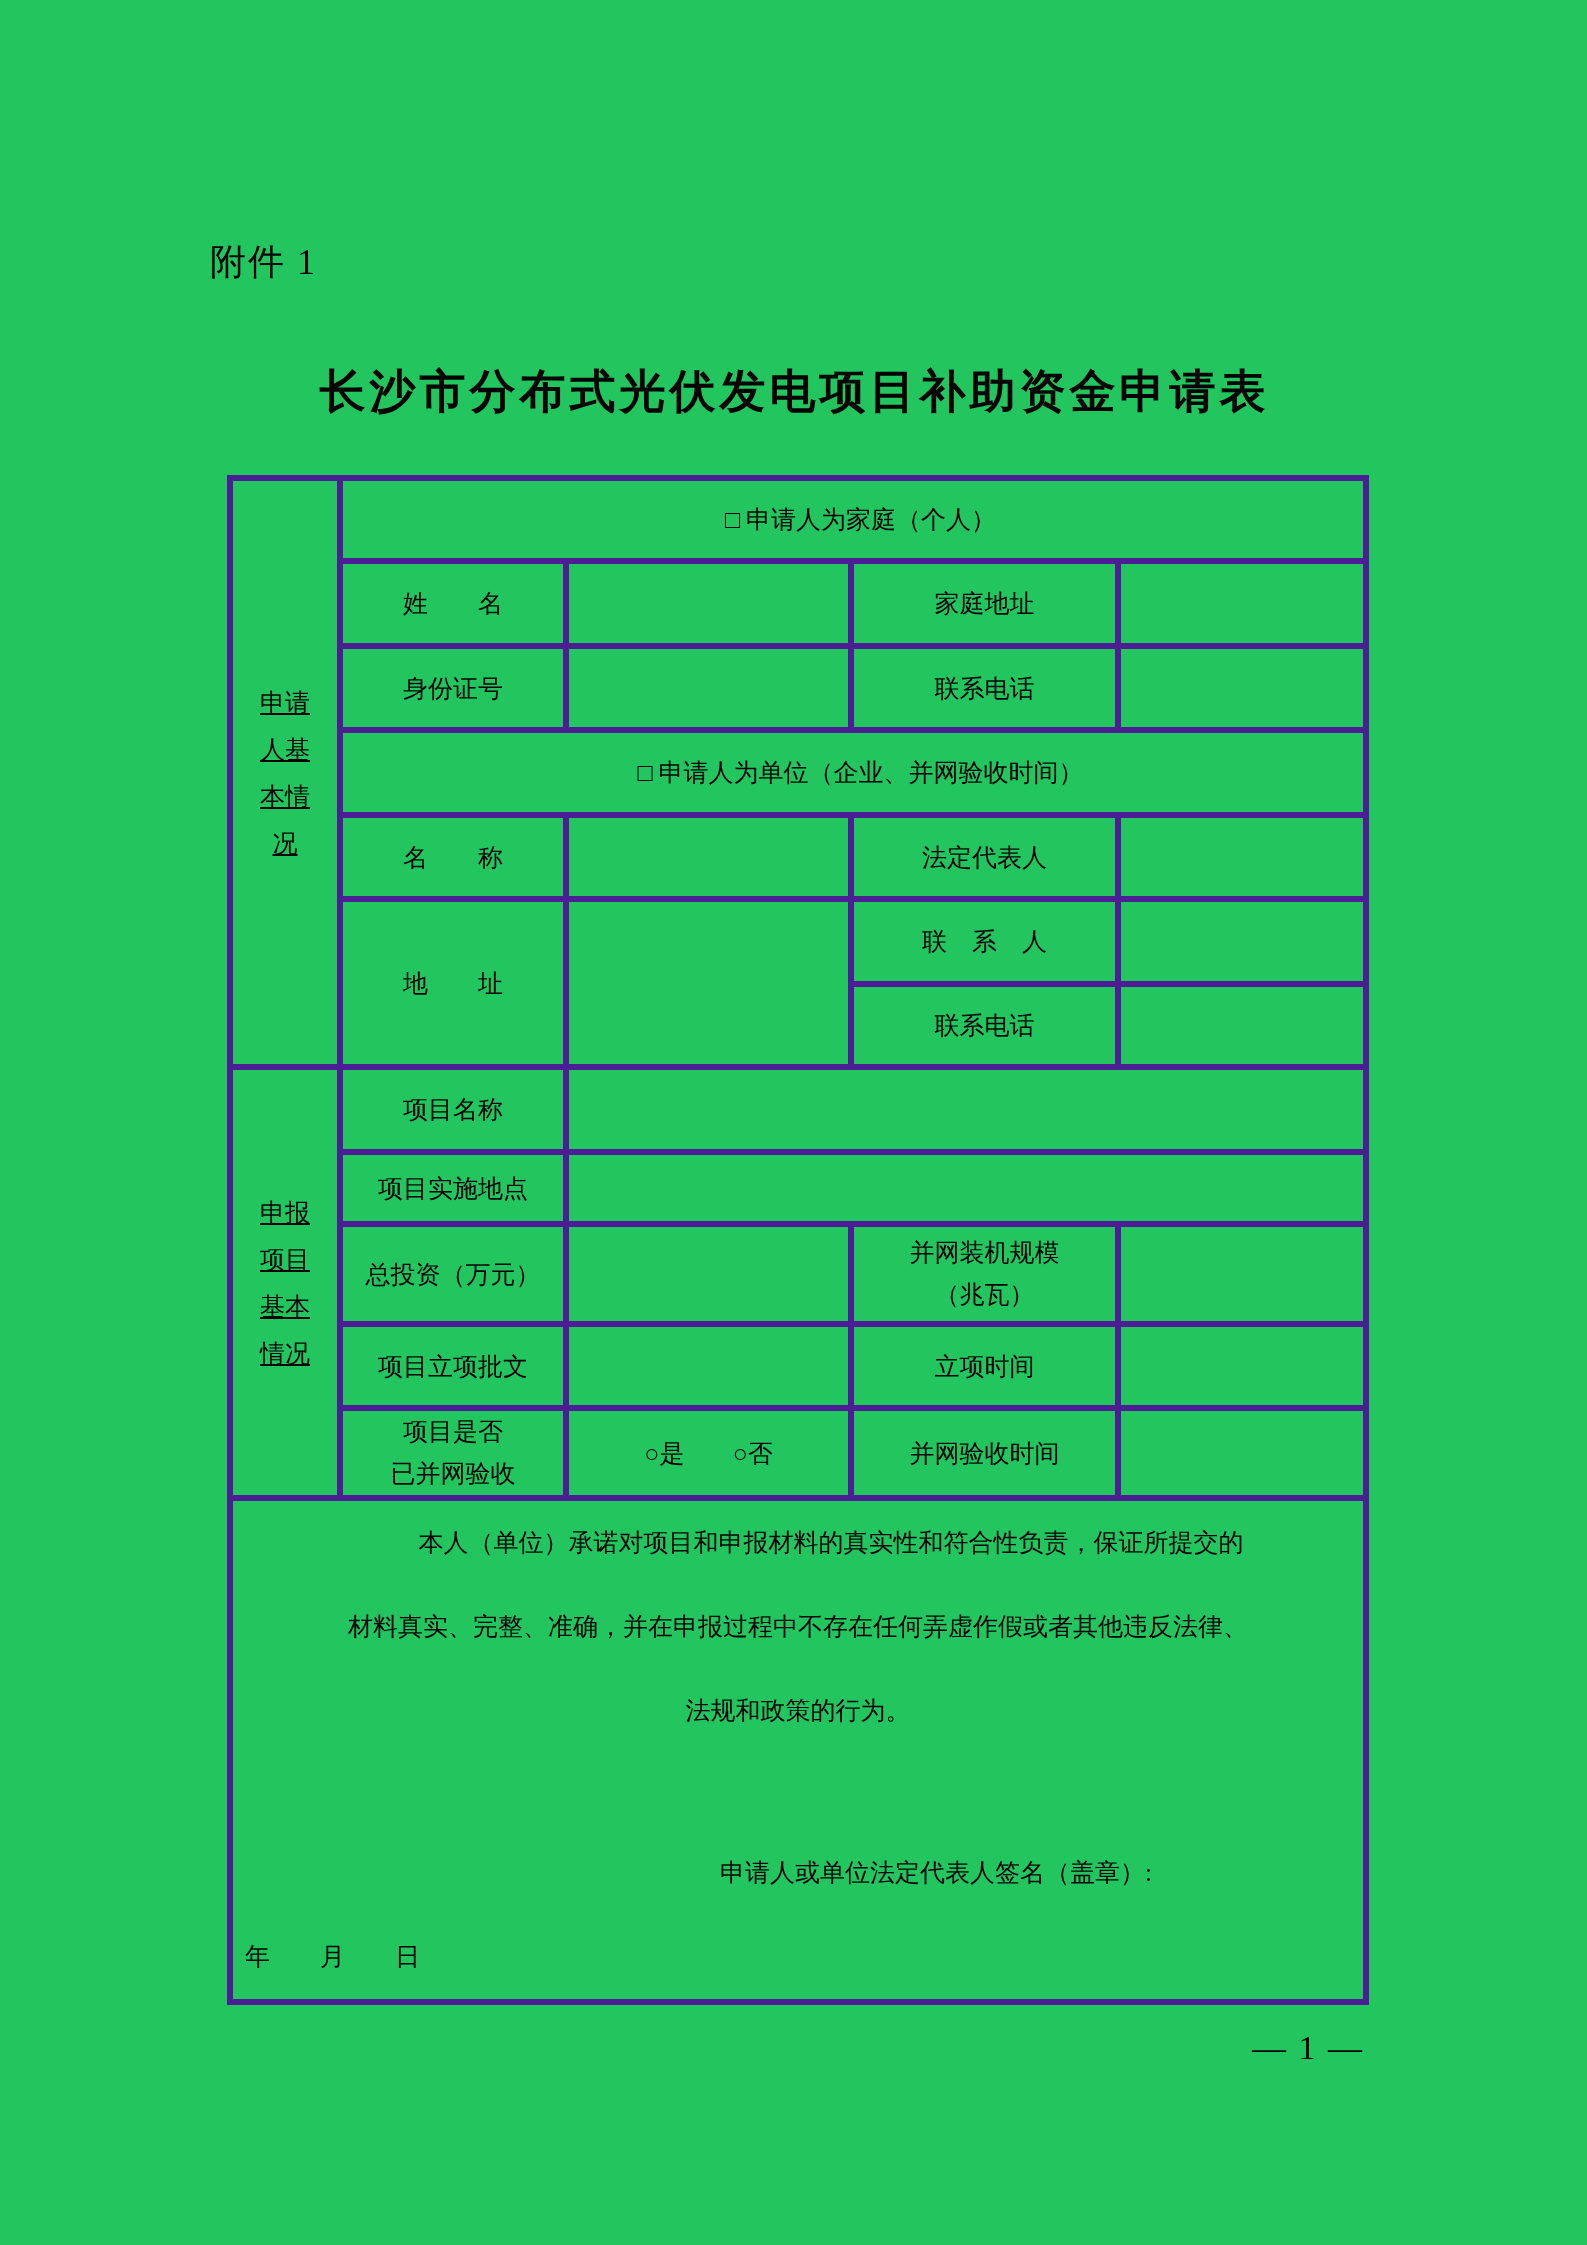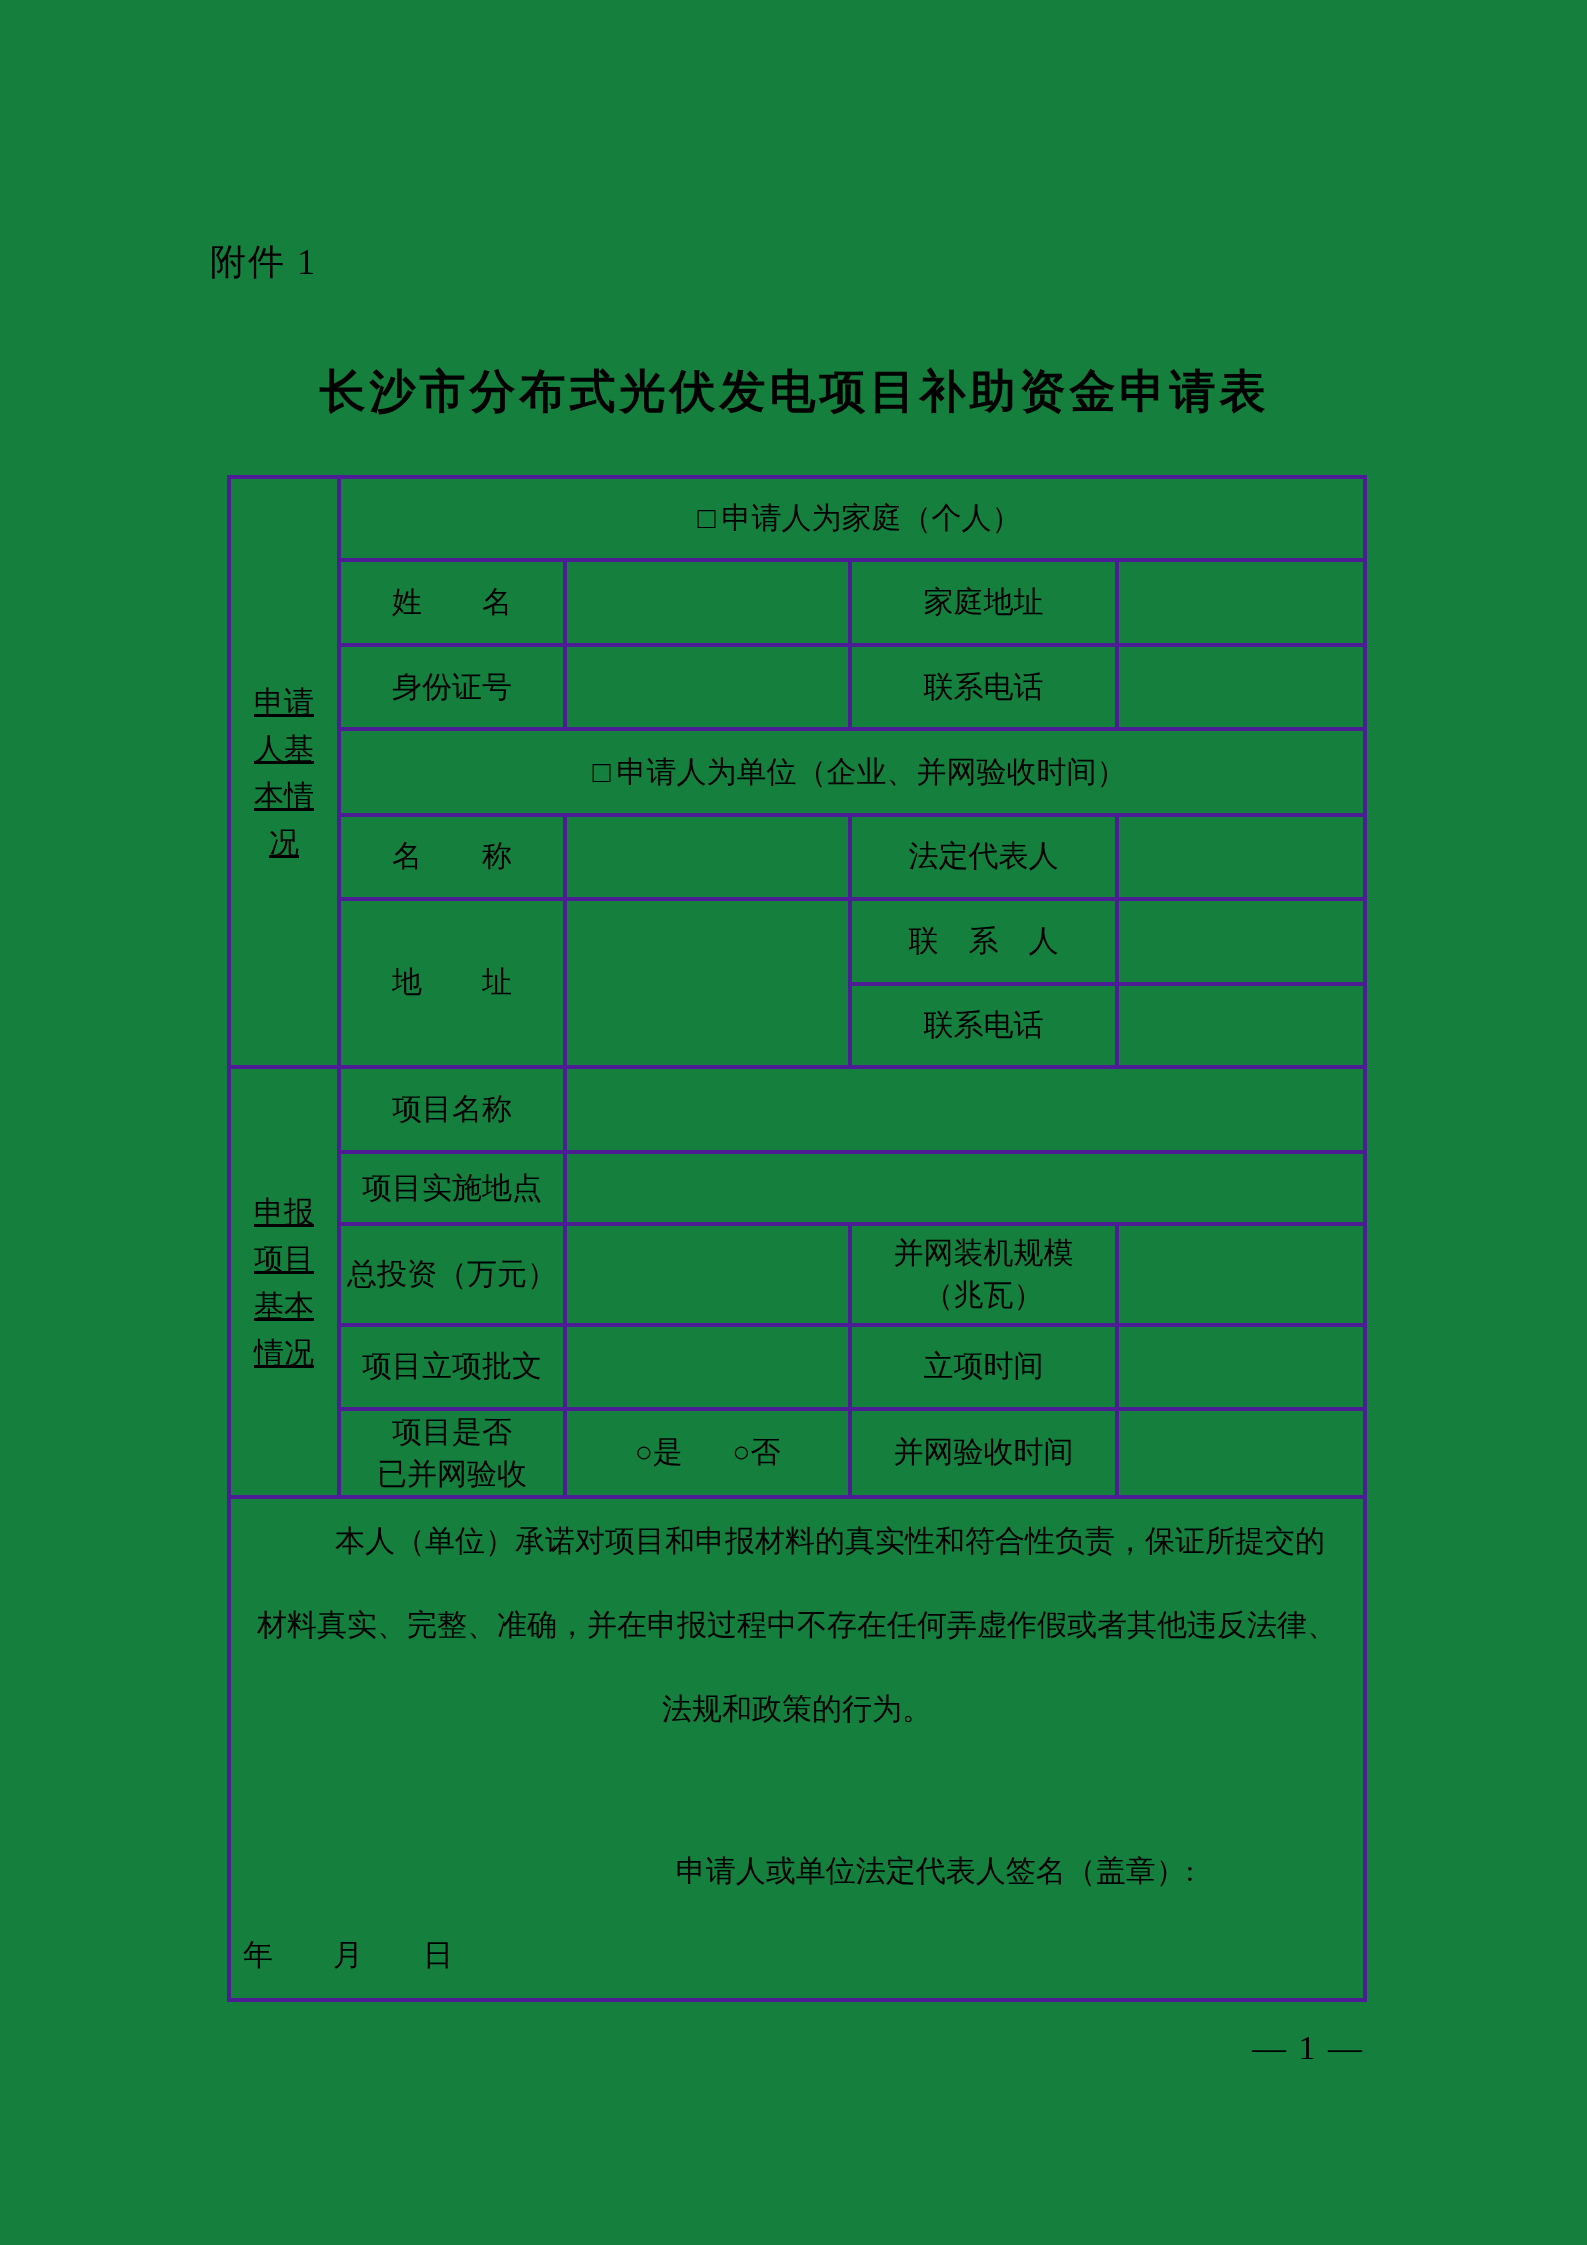--- a/index.html
+++ b/index.html
@@ -5,21 +5,21 @@
   * { margin: 0; padding: 0; box-sizing: border-box; }
   html, body { background: #ffffff; }
   body {
     font-family: "Liberation Serif", "DejaVu Serif", serif;
     color: #000000;
   }
   .page {
     position: relative;
     width: 1587px;
     height: 2245px;
-    background: #15803d;
+    background: #22c55e;
     overflow: hidden;
   }
   .attachment-label {
     position: absolute;
     left: 210px;
     top: 238px;
     font-size: 36px;
     line-height: 48px;
     letter-spacing: 2px;
   }
@@ -39,24 +39,24 @@
     position: absolute;
     left: 227px;
     top: 475px;
     width: 1136px;
     height: 1527px;
     border-collapse: collapse;
     table-layout: fixed;
     border: 3px solid #000000;
   }
   table.form-table td {
-    border: 4px solid #4c1d95;
+    border: 6px solid #4c1d95;
     text-align: center;
     vertical-align: middle;
-    font-size: 30px;
+    font-size: 25px;
     overflow: hidden;
   }
   td.section-header {
     width: 110px;
     font-size: 31px;
   }
   td.section-header .vline { line-height: 47px; text-decoration: underline; }
   td.option-cell {
     text-align: left;
     padding-left: 15px;

